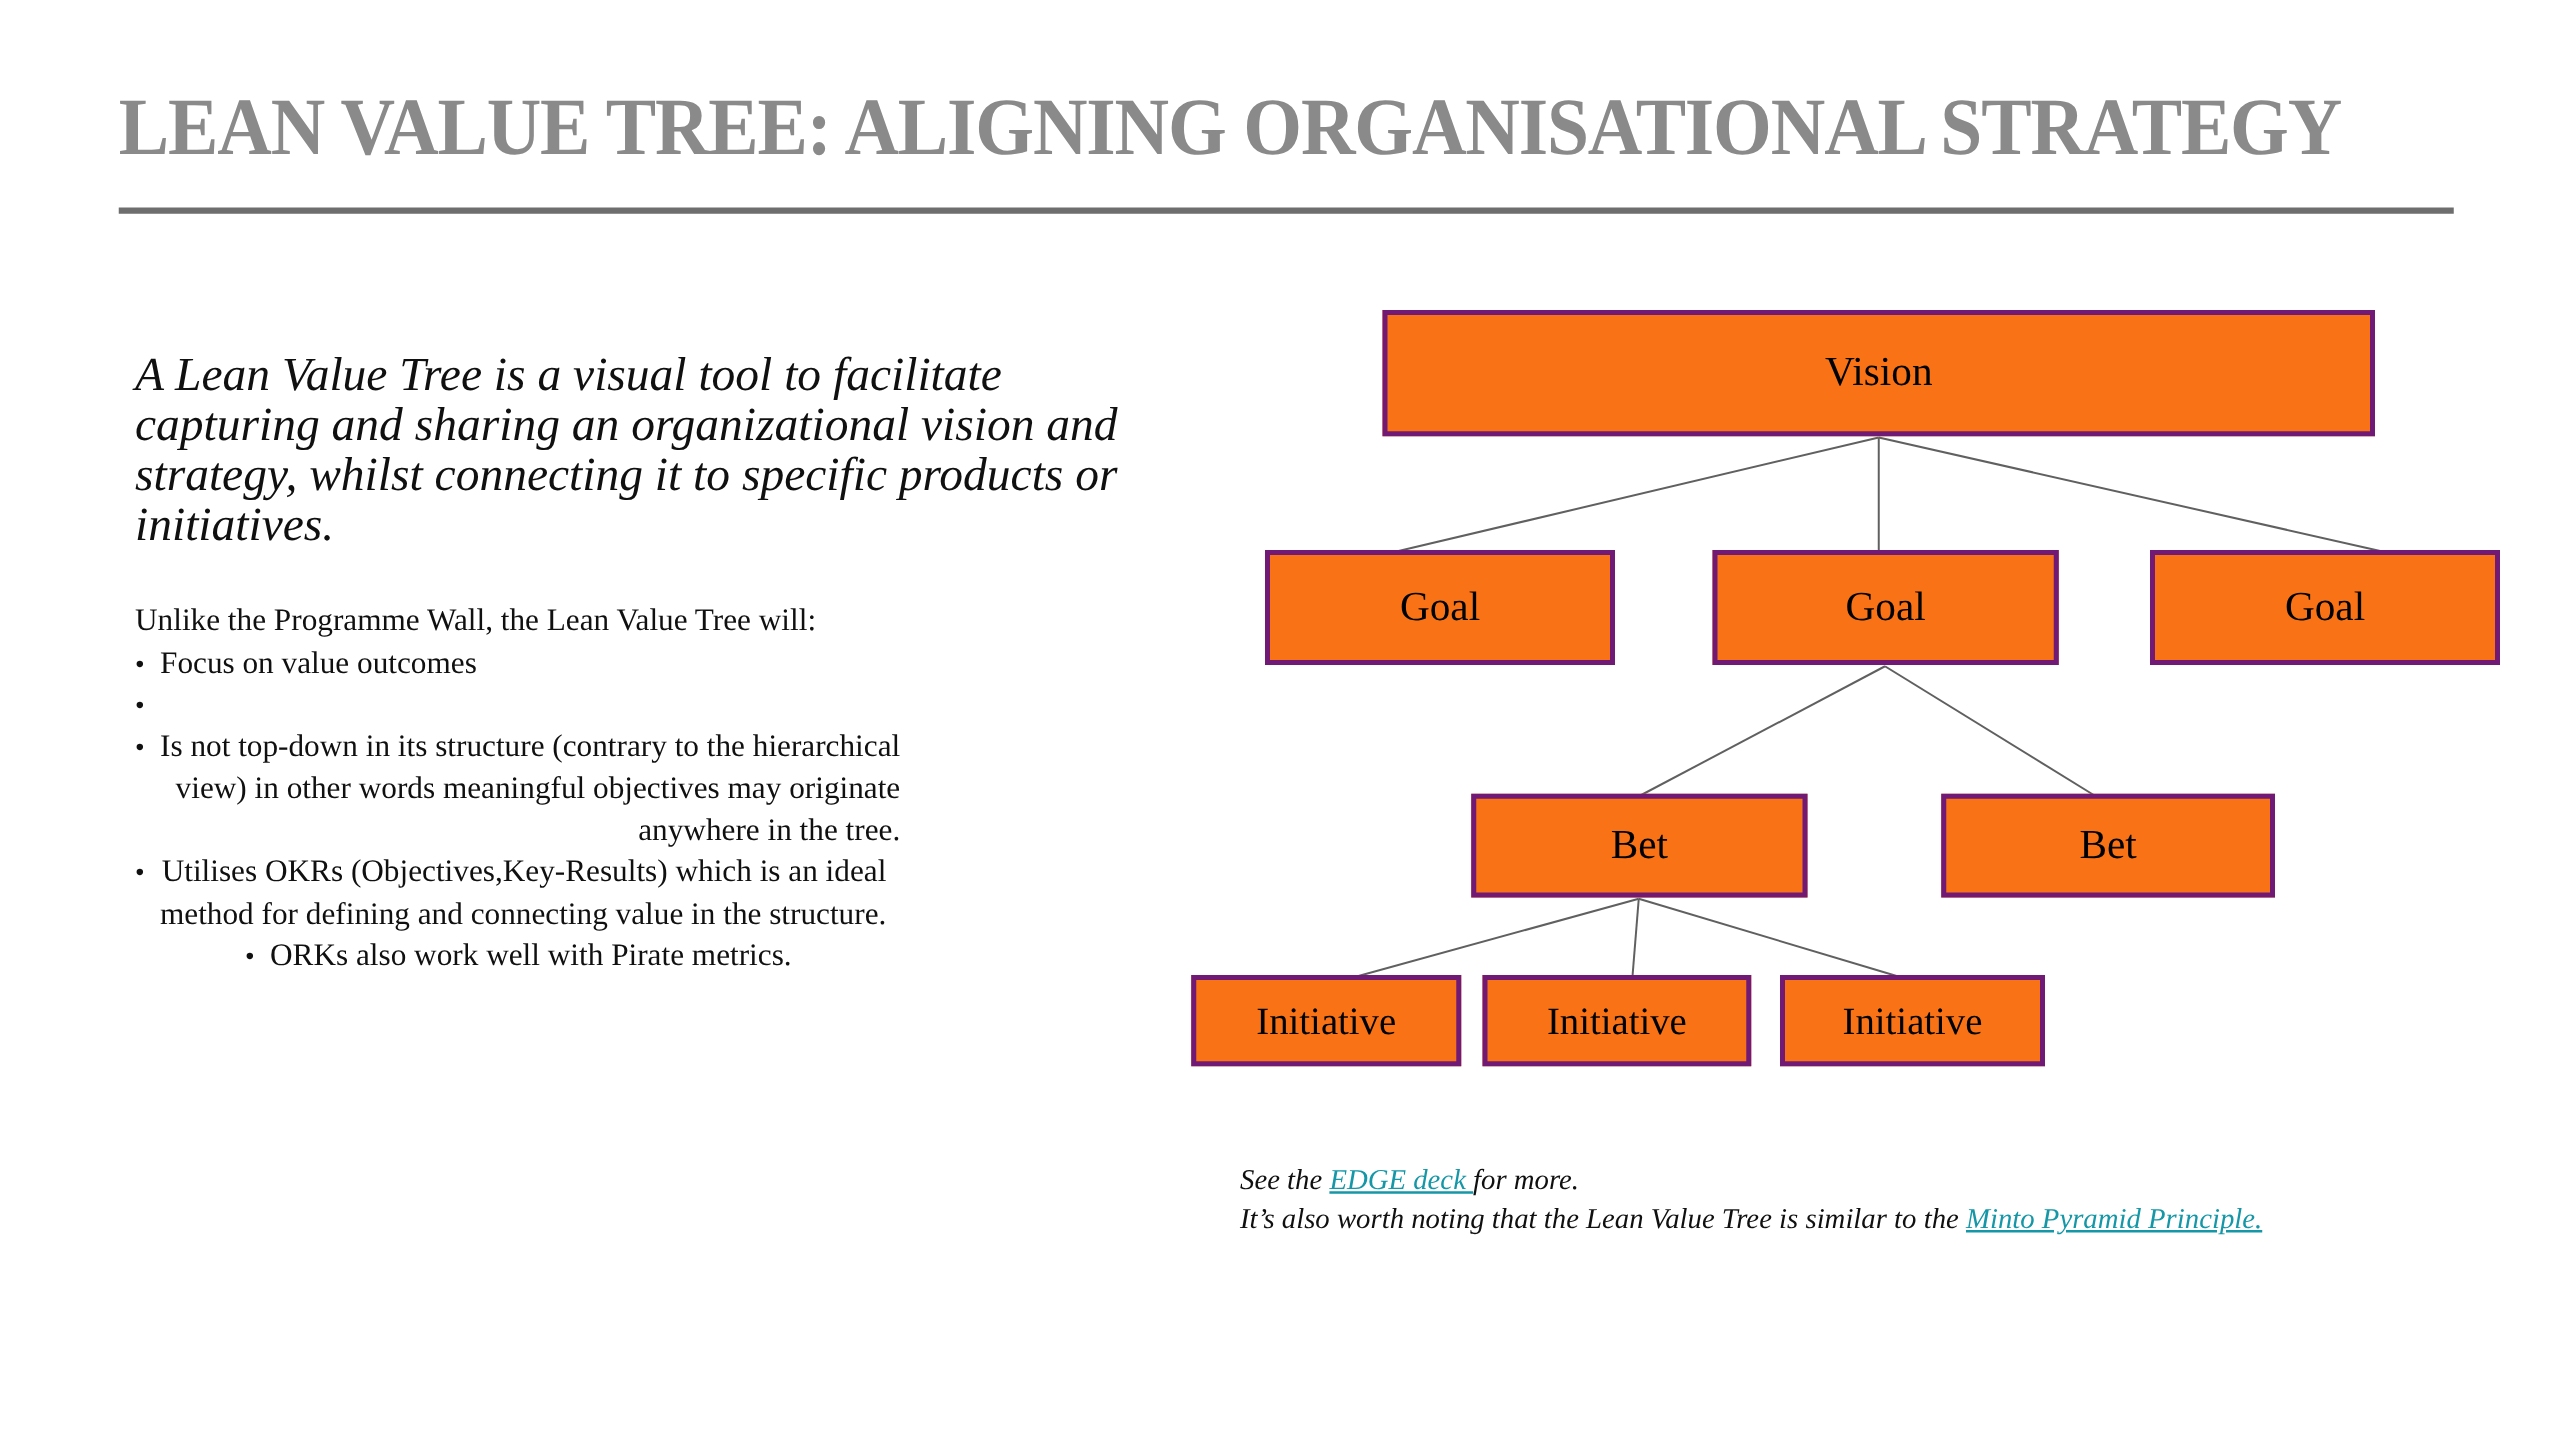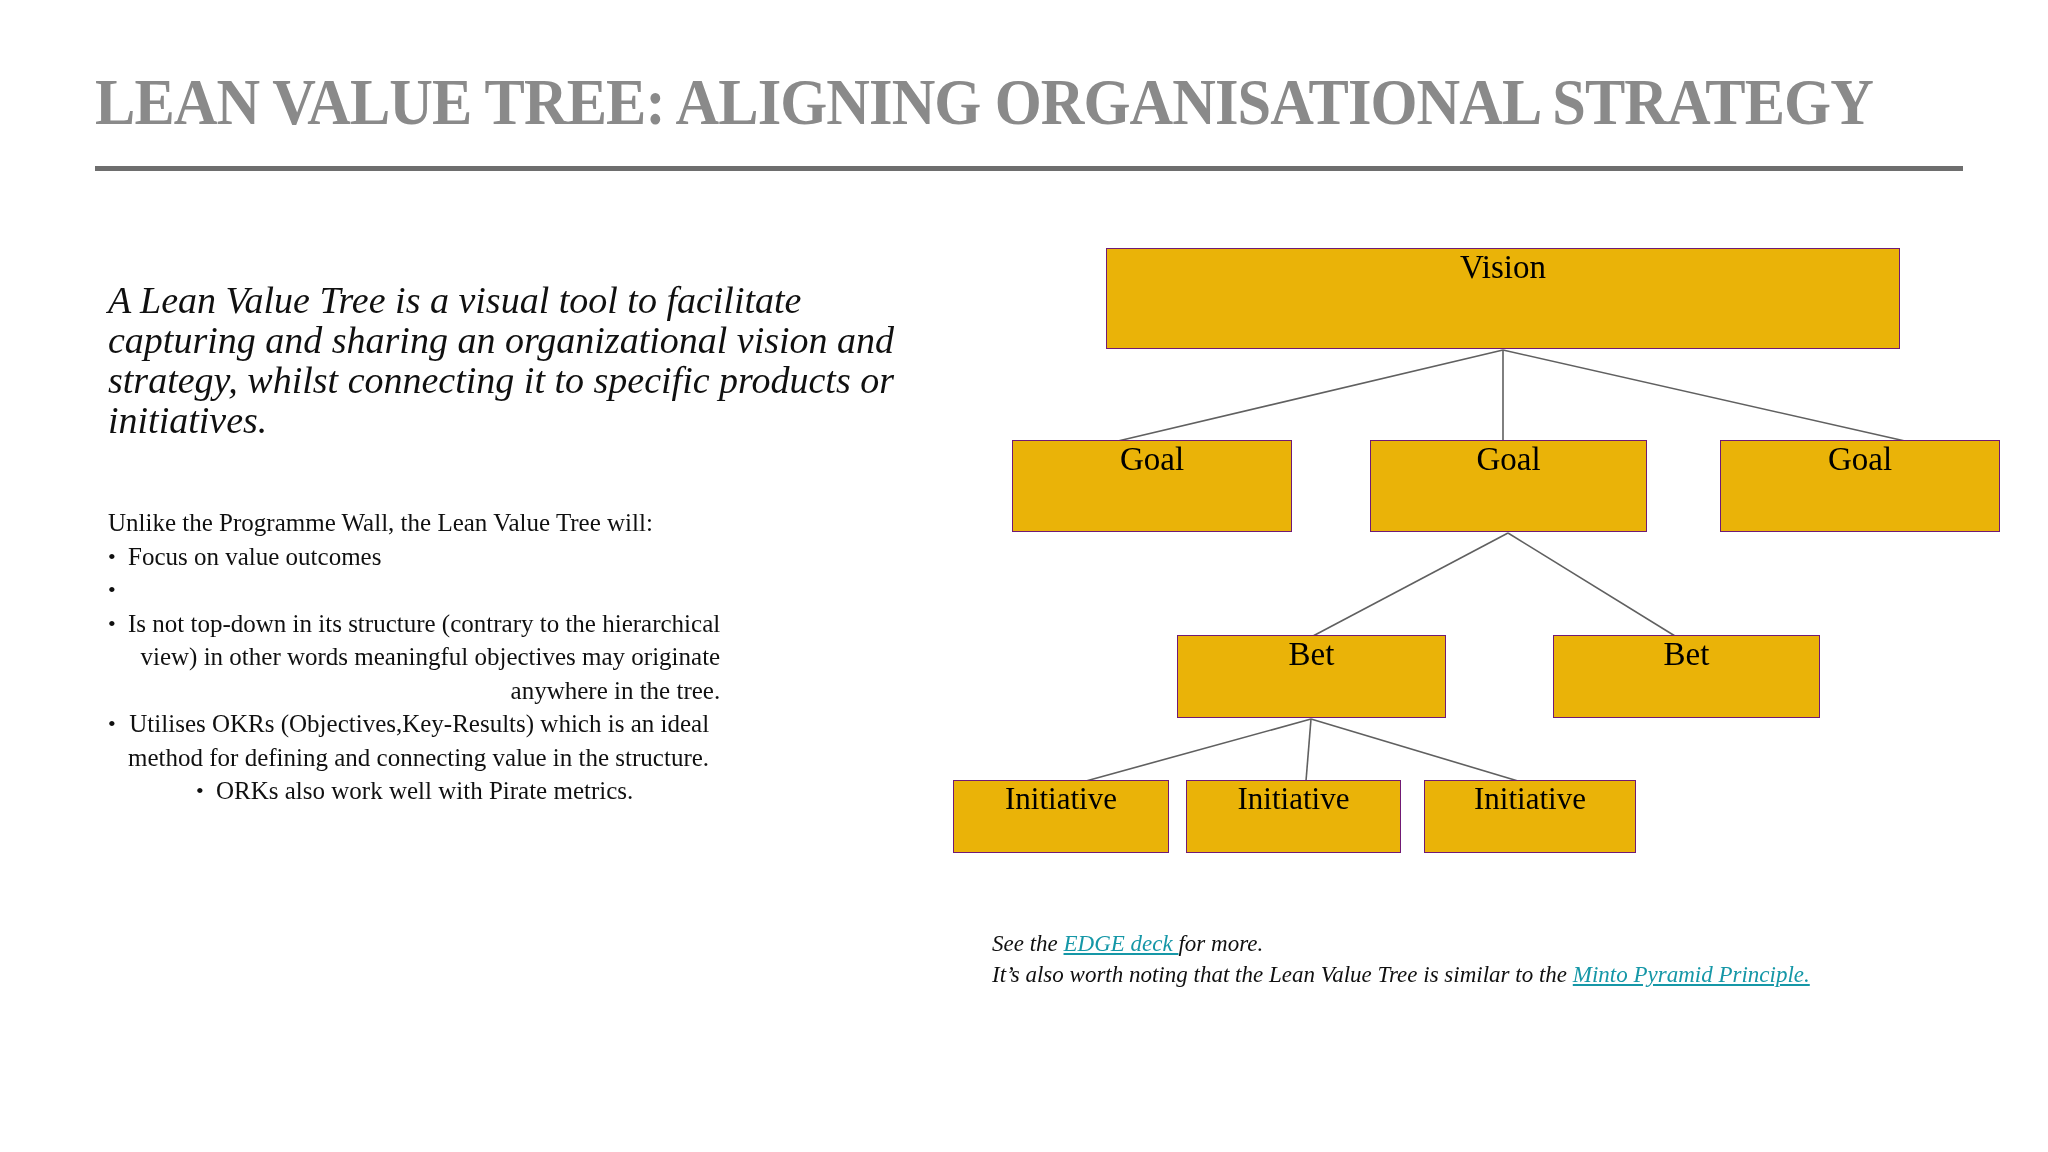--- a/index.html
+++ b/index.html
@@ -43,21 +43,21 @@
     top: 280px;
     width: 830px;
     font-size: 38px;
     line-height: 40px;
     font-style: italic;
     white-space: pre-line;
   }
   .list-block {
     position: absolute;
     left: 108px;
-    top: 506px;
+    top: 480px;
     width: 850px;
     font-size: 25px;
     line-height: 33.5px;
   }
   .bullet-row { display: flex; }
   .bullet-row .dot {
     flex: 0 0 20px;
     width: 20px;
     font-size: 22px;
   }
@@ -71,25 +71,25 @@
     width: 2048px; height: 1152px;
     z-index: 0;
   }
   .connector-svg line {
     stroke: #606060;
     stroke-width: 1.6;
   }
   .node {
     position: absolute;
     z-index: 1;
-    background: #eab308;
-    border: 1px solid #701a75;
+    background: #f97316;
+    border: 4px solid #701a75;
     box-sizing: border-box;
     display: flex;
-    align-items: flex-start;
+    align-items: center;
     justify-content: center;
     font-size: 33px;
     color: #000000;
   }
   #vision { left: 1106px; top: 248px; width: 794px; height: 101px; }
   #goal1  { left: 1012px; top: 440px; width: 280px; height: 92px; }
   #goal2  { left: 1370px; top: 440px; width: 277px; height: 92px; }
   #goal3  { left: 1720px; top: 440px; width: 280px; height: 92px; }
   #bet1   { left: 1177px; top: 635px; width: 269px; height: 83px; }
   #bet2   { left: 1553px; top: 635px; width: 267px; height: 83px; }

